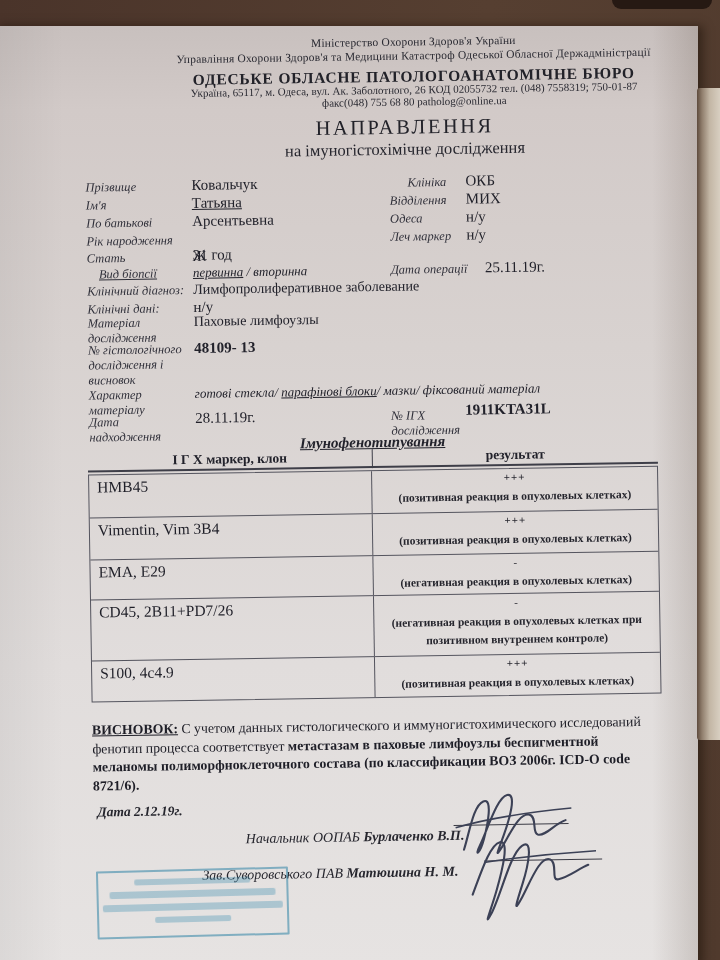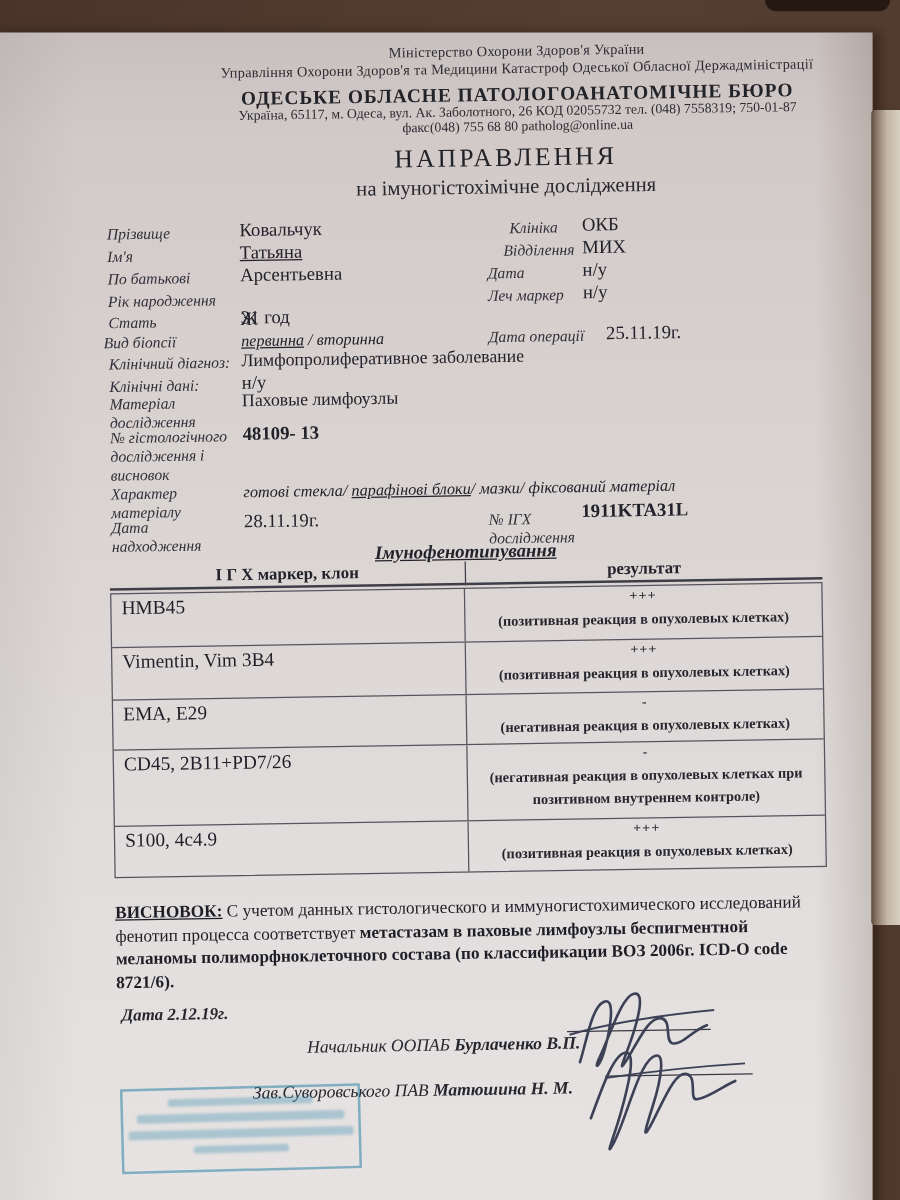--- a/index.html
+++ b/index.html
@@ -85,28 +85,28 @@
   <div class="lbl" style="left:90px;top:176px;">Прізвище</div>
   <div class="val" style="left:196px;top:174px;">Ковальчук</div>
   <div class="lbl" style="left:90px;top:194px;">Ім'я</div>
   <div class="val" style="left:196px;top:192px;text-decoration:underline;">Татьяна</div>
   <div class="lbl" style="left:90px;top:212px;">По батькові</div>
   <div class="val" style="left:196px;top:210px;">Арсентьевна</div>
   <div class="lbl" style="left:90px;top:230px;">Рік народження</div>
   <div class="val" style="left:196px;top:244px;">31 год</div>
   <div class="lbl" style="left:90px;top:247px;">Стать</div>
   <div class="val" style="left:196px;top:245px;">Ж</div>
-  <div class="lbl" style="left:86px;top:263px;">Вид біопсії</div>
+  <div class="lbl" style="left:102px;top:263px;text-decoration:underline;">Вид біопсії</div>
   <div class="val it" style="left:196px;top:262px;"><span class="u">первинна</span><span> / вторинна</span></div>
 
   <div class="lbl" style="left:412px;top:176px;">Клініка</div>
   <div class="val" style="left:470px;top:174px;">ОКБ</div>
-  <div class="lbl" style="left:407px;top:194px;">Відділення</div>
+  <div class="lbl" style="left:394px;top:194px;">Відділення</div>
   <div class="val" style="left:470px;top:192px;">МИХ</div>
-  <div class="lbl" style="left:394px;top:212px;">Дата</div>
+  <div class="lbl" style="left:394px;top:212px;">Одеса</div>
   <div class="val" style="left:470px;top:210px;">н/у</div>
   <div class="lbl" style="left:394px;top:230px;">Леч маркер</div>
   <div class="val" style="left:470px;top:228px;">н/у</div>
   <div class="lbl" style="left:394px;top:263px;">Дата операції</div>
   <div class="val" style="left:488px;top:261px;">25.11.19г.</div>
 
   <div class="lbl" style="left:90px;top:280px;">Клінічний діагноз:</div>
   <div class="val sm" style="left:196px;top:278px;">Лимфопролиферативное заболевание</div>
   <div class="lbl" style="left:90px;top:298px;">Клінічні дані:</div>
   <div class="val" style="left:196px;top:296px;">н/у</div>

